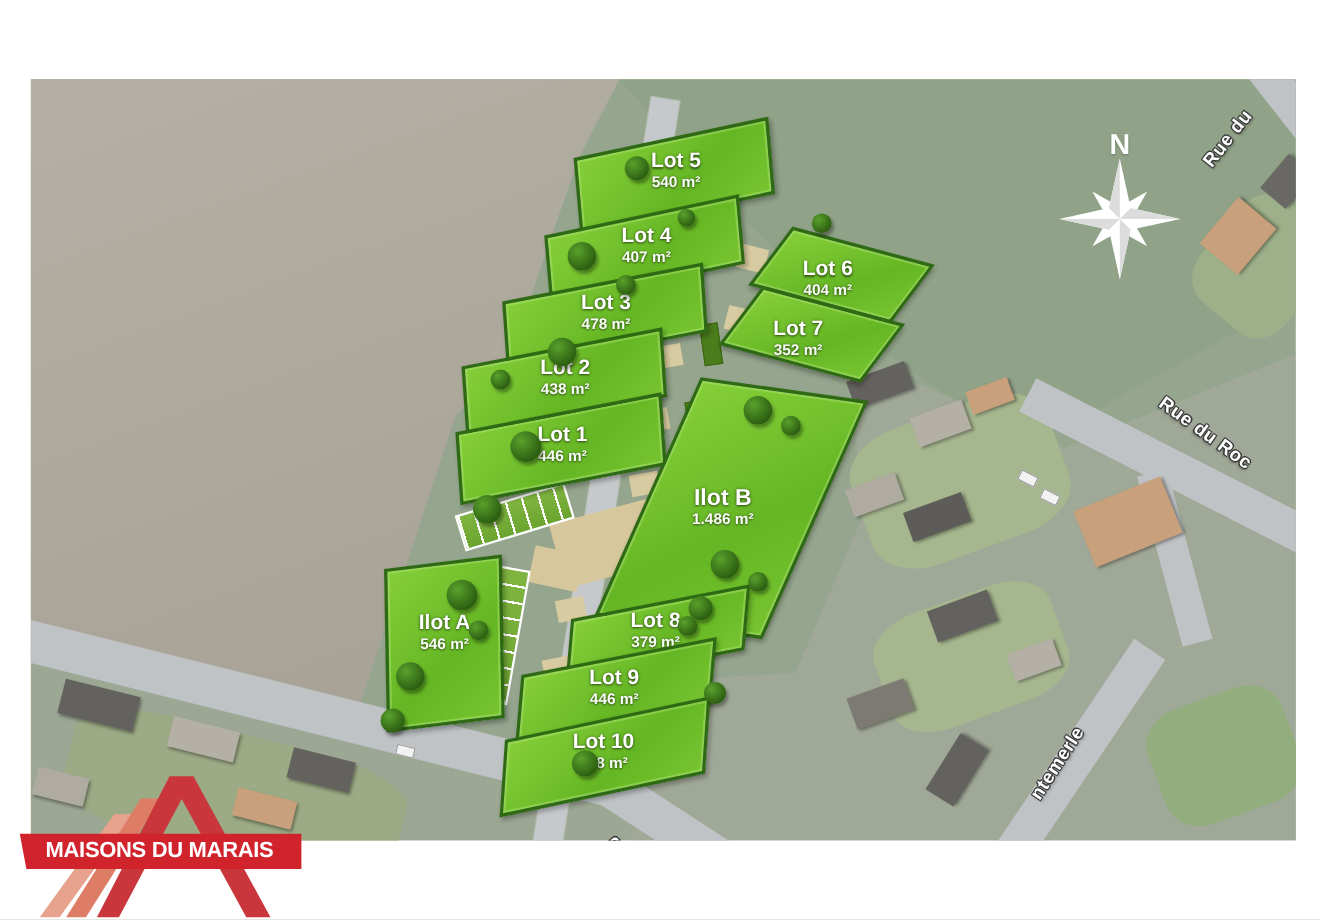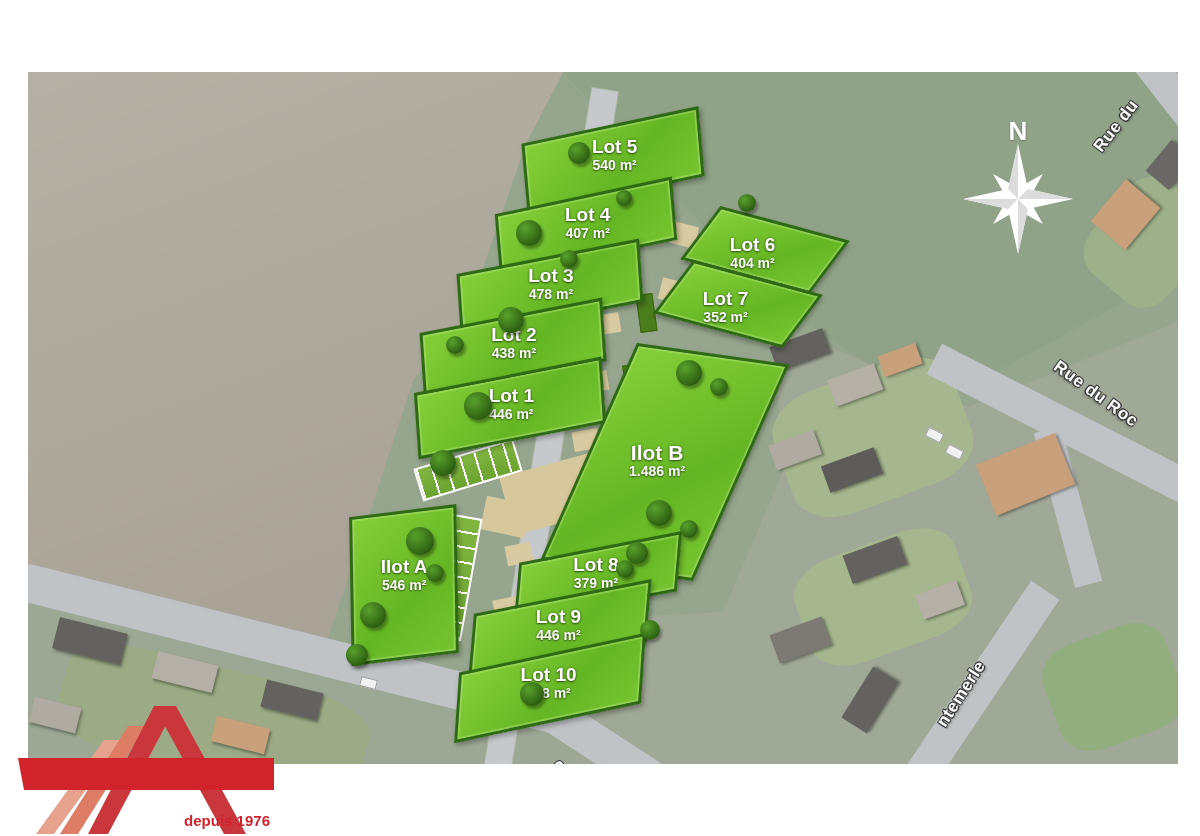--- a/index.html
+++ b/index.html
@@ -233,15 +233,15 @@
   </div>
 
   <div class="logo">
     <svg width="280" height="134" viewBox="0 0 280 134">
       <polygon points="96,40 114,40 46,134 28,134" fill="#e7a28e"></polygon>
       <polygon points="120,26 138,26 70,134 52,134" fill="#dd7d66"></polygon>
       <polygon points="146,6 168,6 100,134 80,134" fill="#c9363b"></polygon>
       <polygon points="146,6 168,6 238,134 216,134" fill="#c9363b"></polygon>
       <polygon points="10,58 266,58 266,90 16,90" fill="#d0232c"></polygon>
     </svg>
-    <div class="sub2">depuis 1976</div>
+    <div class="title">MAISONS DU MARAIS</div>
   </div>
 </div>
 
 </body></html>

